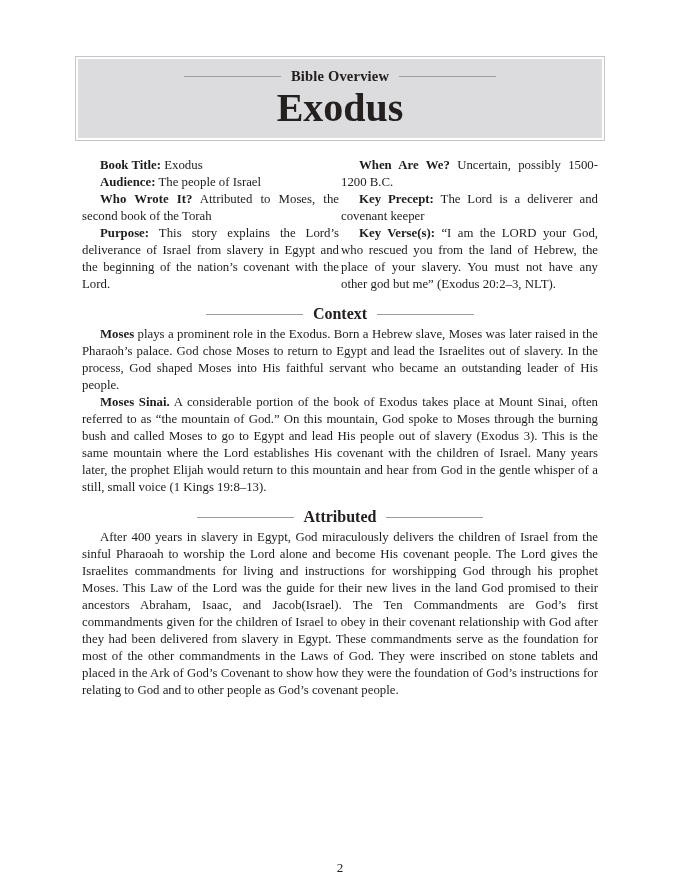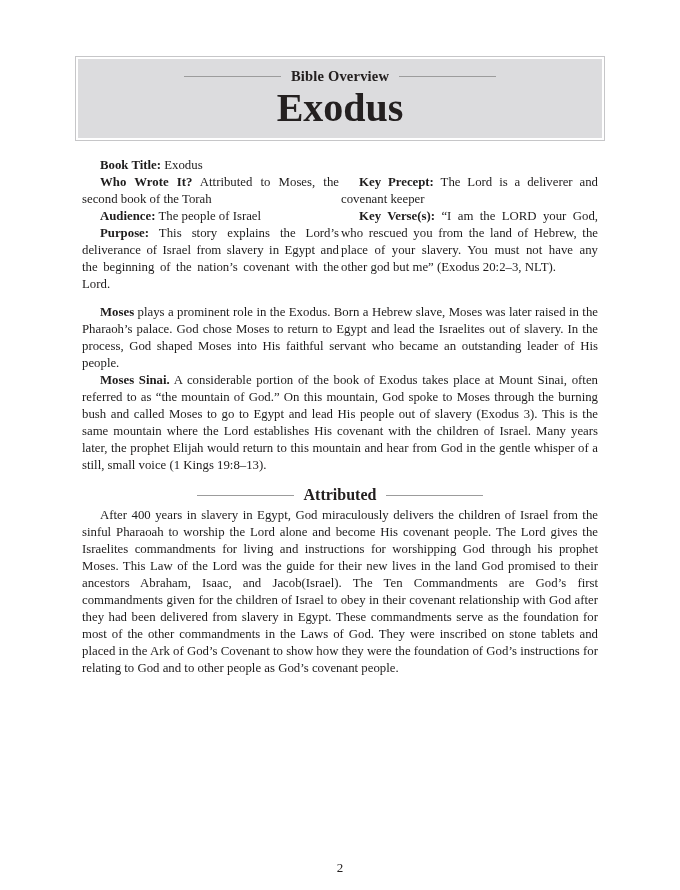--- a/index.html
+++ b/index.html
@@ -47,22 +47,21 @@
     font-size: 40px;
     line-height: 1.1;
     color: #242020;
     margin-top: 1px;
   }
 
   
   .facts {
     display: flex;
     gap: 2px;
-    margin: 16px 82px 11px 82px;
-    align-items: center;
+    margin: 16px 82px 0 82px;
   }
   .facts .col { flex: 1; min-width: 0; }
   .fact, .body-par {
     margin: 0;
     font-size: 12.8px;
     line-height: 17px;
     text-align: justify;
     text-indent: 18px;
   }
   .fact b, .body-par b { font-weight: bold; }
@@ -102,45 +101,54 @@
     <div class="book-title">Exodus</div>
   </div>
 
   <div class="facts">
     <div class="col">
       <p class="fact">
         <b>Book Title:</b>
         <span>Exodus</span>
       </p>
       <p class="fact">
+        <b>Audience:</b>
+        <span>The people of Israel</span>
+      </p>
+      <p class="fact">
         <b>Who Wrote It?</b>
         <span>Attributed to Moses, the second book of the Torah</span>
-      </p>
-      <p class="fact">
-        <b>Audience:</b>
-        <span>The people of Israel</span>
       </p>
       <p class="fact">
         <b>Purpose:</b>
         <span>This story explains the Lord’s deliverance of Israel from slavery in Egypt and the beginning of the nation’s covenant with the Lord.</span>
       </p>
     </div>
     <div class="col">
+      <p class="fact">
+        <b>When Are We?</b>
+        <span>Uncertain, possibly 1500-1200 B.C.</span>
+      </p>
       <p class="fact">
         <b>Key Precept:</b>
         <span>The Lord is a deliverer and covenant keeper</span>
       </p>
       <p class="fact">
         <b>Key Verse(s):</b>
         <span>“I am the LORD your God, who rescued you from the land of Hebrew, the place of your slavery. You must not have any other god but me” (Exodus 20:2–3, NLT).</span>
       </p>
     </div>
   </div>
 
   <div class="section">
+    <div class="rule-row heading-row">
+      <span class="rule"></span>
+      <span class="heading-text">Context</span>
+      <span class="rule"></span>
+    </div>
     <p class="body-par">
       <b>Moses</b>
       <span>plays a prominent role in the Exodus. Born a Hebrew slave, Moses was later raised in the Pharaoh’s palace. God chose Moses to return to Egypt and lead the Israelites out of slavery. In the process, God shaped Moses into His faithful servant who became an outstanding leader of His people.</span>
     </p>
     <p class="body-par">
       <b>Moses Sinai.</b>
       <span>A considerable portion of the book of Exodus takes place at Mount Sinai, often referred to as “the mountain of God.” On this mountain, God spoke to Moses through the burning bush and called Moses to go to Egypt and lead His people out of slavery (Exodus 3). This is the same mountain where the Lord establishes His covenant with the children of Israel. Many years later, the prophet Elijah would return to this mountain and hear from God in the gentle whisper of a still, small voice (1 Kings 19:8–13).</span>
     </p>
   </div>
 

